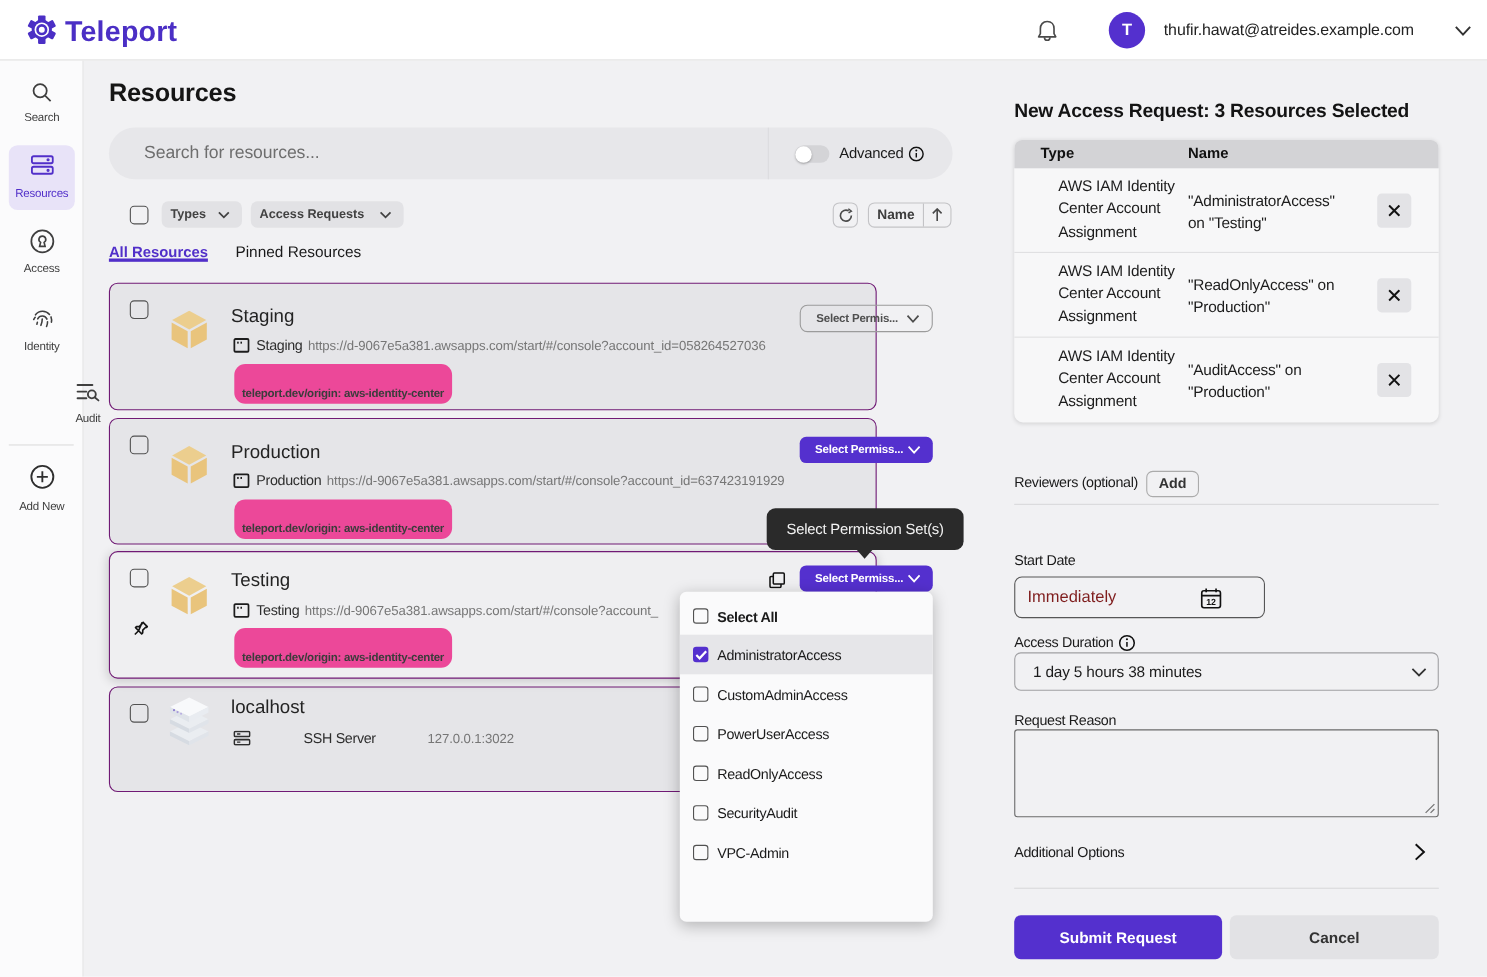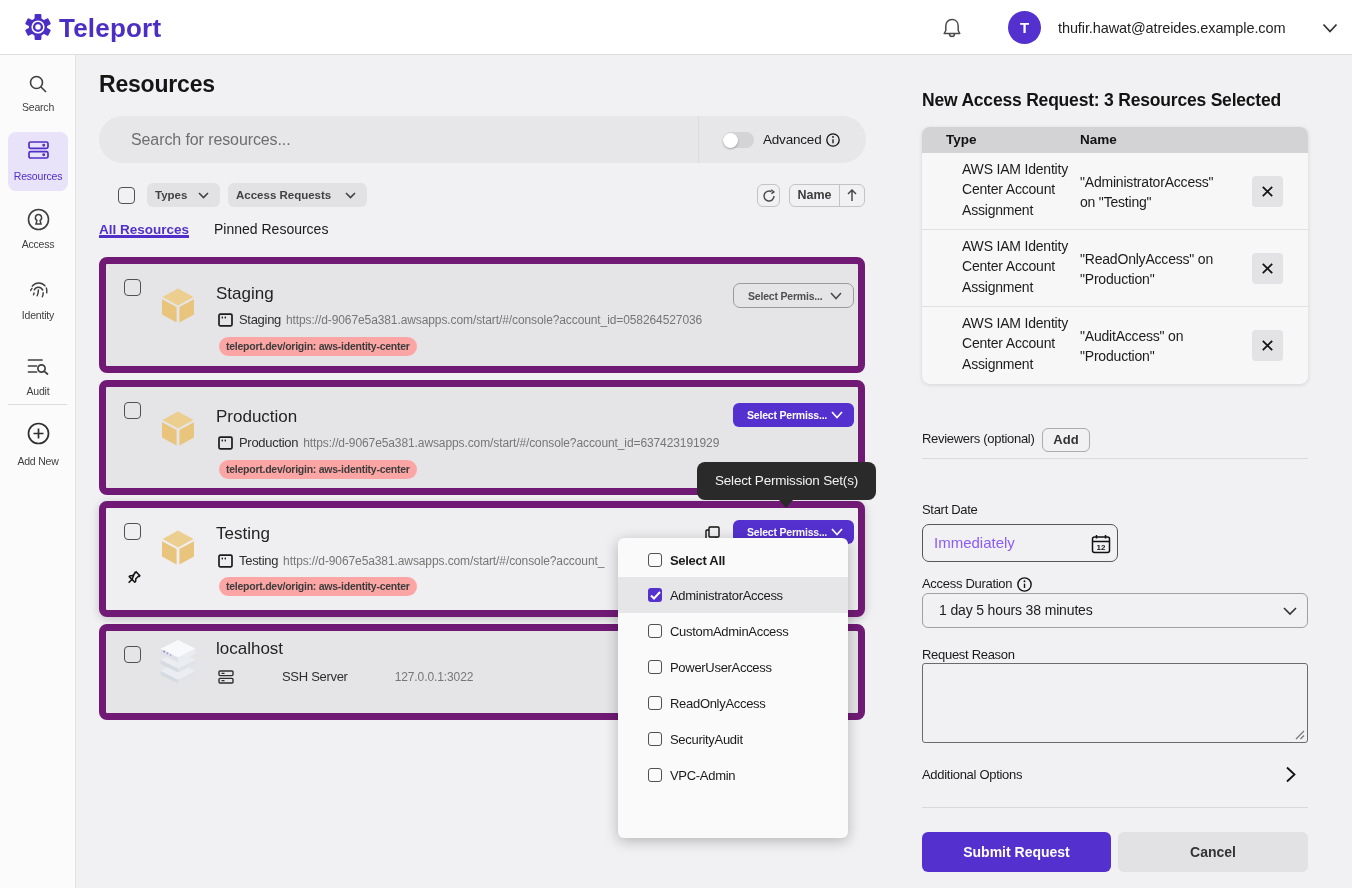--- a/index.html
+++ b/index.html
@@ -47,56 +47,56 @@
 #btn-name { position:absolute; left:789px; top:184px; width:76px; height:23px; border:1px solid #c3c3c6; border-radius:6px; z-index:2; display:flex; }
 #btn-name .nm { width:50px; text-align:center; font-size:12.5px; font-weight:bold; color:#3d3d3d; line-height:21px; border-right:1px solid #c3c3c6; }
 #btn-name .ar { flex:1; display:flex; align-items:center; justify-content:center; }
 
 
 #tab1 { position:absolute; left:99px; top:222px; font-size:13.5px; font-weight:bold; color:#512fc9; z-index:2; }
 #tabline { position:absolute; left:99px; top:235px; width:90px; height:2.5px; background:#512fc9; z-index:2; }
 #tab2 { position:absolute; left:214px; top:221px; font-size:14px; color:#1a1a1a; z-index:2; }
 
 
-.card { position:absolute; left:99px; width:766px; background:#e5e5e8; border:7px solid #701a75; border-radius:8px; z-index:2; }
+.card { position:absolute; left:99px; width:698px; background:#e5e5e8; border:1px solid #701a75; border-radius:8px; z-index:2; }
 #card1 { top:257px; height:116px; }
 #card2 { top:380px; height:115px; }
 #card3 { top:501px; height:116px; background:#efeff1; box-shadow:0 2px 10px rgba(0,0,0,0.18); z-index:3; }
 #card4 { top:624px; height:96px; }
 .card .cb { position:absolute; left:17.5px; top:15px; width:17px; height:17px; }
 .card .title { position:absolute; left:110px; top:20px; font-size:17px; color:#232323; }
 .card .meta { position:absolute; left:112px; top:48px; display:flex; align-items:center; font-size:13px; color:#2e2e2e; letter-spacing:-0.3px; }
 .card .meta .url { color:#767676; margin-left:5px; font-size:12px; letter-spacing:-0.1px; }
 .card .meta .nm { margin-left:6px; }
-.card .tag { position:absolute; left:113px; top:73px; height:19px; line-height:19px; border-radius:10px; background:#fca5a5; padding:0 7px; font-size:10.5px; font-weight:bold; color:#3c3c3c; letter-spacing:-0.25px; }
+.card .tag { position:absolute; left:113px; top:73px; height:19px; line-height:19px; border-radius:10px; background:#ec4899; padding:18px 7px; font-size:10.5px; font-weight:bold; color:#3c3c3c; letter-spacing:-0.25px; }
 .selbtn-gray { position:absolute; left:627px; top:19px; width:121px; height:25px; border:1px solid #9b9b9b; border-radius:7px; color:#4f4f4f; font-size:10.5px; font-weight:bold; letter-spacing:-0.2px; display:flex; align-items:center; justify-content:space-between; padding:0 11px 0 14px; }
 .selbtn { position:absolute; left:627px; top:16px; width:121px; height:24px; background:#5430ce; border-radius:6px; color:#fff; font-size:10.5px; font-weight:bold; letter-spacing:-0.2px; display:flex; align-items:center; justify-content:space-between; padding:0 11px 0 14px; }
 
 
 #tooltip { position:absolute; left:697px; top:462px; width:179px; height:38px; background:#2a2a2a; border-radius:8px; color:#f2f2f2; font-size:13.5px; text-align:center; line-height:38px; z-index:6; letter-spacing:-0.2px; }
 #tooltip:after { content:""; position:absolute; left:82px; top:38px; border:7px solid transparent; border-top:8px solid #2a2a2a; }
 #dropdown { position:absolute; left:618px; top:538px; width:230px; height:300px; background:#fafafb; border-radius:6px; box-shadow:0 3px 14px rgba(0,0,0,0.25); z-index:6; padding-top:5px; }
-.ditem { height:36px; display:flex; align-items:center; padding-left:30px; gap:8px; font-size:13px; color:#1b1b1b; letter-spacing:-0.3px; }
+.ditem { height:36px; display:flex; align-items:center; padding-left:12px; gap:8px; font-size:13px; color:#1b1b1b; letter-spacing:-0.3px; }
 .ditem.sel { background:#e6e6e9; }
 .ditem:first-child { height:34px; }
 .ditem .cb { width:14px; height:14px; flex:none; border-radius:3px; }
 .ckd { width:14px; height:14px; flex:none; background:#5430ce; border-radius:3px; display:flex; align-items:center; justify-content:center; }
 #rptitle { position:absolute; left:922px; top:90px; font-size:17.5px; font-weight:bold; color:#131313; z-index:2; letter-spacing:-0.2px;text-align:center; }
 #rtable { position:absolute; left:922px; top:127px; width:386px; height:257px; border-radius:8px; background:#f7f7f8; overflow:hidden; z-index:2; box-shadow:0 1px 4px rgba(0,0,0,0.12); }
 #rtable .hdr { height:26px; background:#d3d3d6; display:flex; font-size:13.5px; font-weight:bold; color:#111; line-height:26px; }
 #rtable .hdr .c1 { padding-left:24px; width:158px; }
 .rrow { height:77px; position:relative; border-bottom:1px solid #e0e0e2; }
 .rrow:last-child { border-bottom:none; }
 .rrow .t { position:absolute; left:24px; top:6px; font-size:14px; line-height:20.4px; color:#1c1c1c; letter-spacing:-0.2px;margin-left:16px; }
 .rrow .n { position:absolute; left:158px; top:20px; font-size:14px; line-height:19.5px; color:#1c1c1c; letter-spacing:-0.2px; }
 .rrow .x { position:absolute; left:330px; top:23px; width:31px; height:31px; background:#e3e3e6; border-radius:4px; display:flex; align-items:center; justify-content:center; }
 .lbl { position:absolute; font-size:13px; color:#1a1a1a; z-index:2; letter-spacing:-0.3px; }
 #addbtn { position:absolute; left:1042px; top:428px; width:48px; height:24px; border:1px solid #ababab; border-radius:6px; background:transparent; font-size:13px; font-weight:bold; color:#333; text-align:center; line-height:22px; z-index:2; }
 .hr { position:absolute; left:922px; width:386px; height:1px; background:#d9d9db; z-index:2; }
-#datein { position:absolute; left:922px; top:524px; width:196px; height:38px; border:1.5px solid #565656; border-radius:7px; z-index:2; font-size:15px; color:#8b5cf6; }
+#datein { position:absolute; left:922px; top:524px; width:228px; height:38px; border:1.5px solid #565656; border-radius:7px; z-index:2; font-size:15px; color:#7f1d1d; }
 #datein .tx { position:absolute; left:11px; line-height:35px; }
 #durasel { position:absolute; left:922px; top:593px; width:386px; height:35px; border:1.3px solid #a0a0a3; border-radius:6px; z-index:2; font-size:14px; color:#1c1c1c; letter-spacing:-0.15px; }
 #durasel .tx { position:absolute; left:16px; line-height:33px; }
 #reason { position:absolute; left:922px; top:663px; width:386px; height:80px; border:1.4px solid #6b6b6b; border-radius:3px; z-index:2; font-size:14px; color:#1c1c1c; }
 #reason .tx { position:absolute; left:10px; top:9px; }
 #addopt { position:absolute; left:922px; top:767px; font-size:13px; color:#1a1a1a; z-index:2; letter-spacing:-0.3px; }
 #submitbtn { position:absolute; left:922px; top:832px; width:189px; height:40px; background:#5430ce; border-radius:6px; color:#fff; font-size:14px; font-weight:bold; text-align:center; line-height:40px; z-index:2; }
 #cancelbtn { position:absolute; left:1118px; top:832px; width:190px; height:40px; background:#e2e2e5; border-radius:6px; color:#333; font-size:14px; font-weight:bold; text-align:center; line-height:40px; z-index:2; }
 </style>
 </head>
@@ -160,21 +160,21 @@
       <path d="M5.5 7.5 A8.5 8.5 0 0 1 18.8 7.2"></path>
       <path d="M3.8 12 A9.5 9.5 0 0 1 5.2 9.8"></path>
       <path d="M20.2 9.5 A9.5 9.5 0 0 1 20.6 14.5"></path>
       <path d="M7.6 11.3 A4.8 4.8 0 0 1 16.4 11.6"></path>
       <path d="M16.9 14.2 A 10 10 0 0 1 16 18.6"></path>
       <path d="M11.9 11.5 A 14 14 0 0 1 10.6 17.5"></path>
       <path d="M7.3 14.5 A 11 11 0 0 1 6.8 16.4"></path>
     </svg>
     <div class="navlabel">Identity</div>
   </div>
-  <div class="navitem" style="top:303px;">
+  <div class="navitem" style="top:293px;margin-left:42px;">
     <svg width="22" height="18" viewBox="0 0 22 18" fill="none" stroke="#3f3f3f" stroke-width="1.7" stroke-linecap="round">
       <path d="M1.5 2 L15 2"></path>
       <path d="M1.5 8 L9.5 8"></path>
       <path d="M1.5 14 L9.5 14"></path>
       <circle cx="14.5" cy="10.5" r="3.6"></circle>
       <path d="M17.3 13.3 L20.5 16"></path>
     </svg>
     <div class="navlabel" style="margin-top:9px;">Audit</div>
   </div>
   <div style="position:absolute; left:8px; top:349px; width:59px; height:1px; background:#dcdcdc;"></div>

